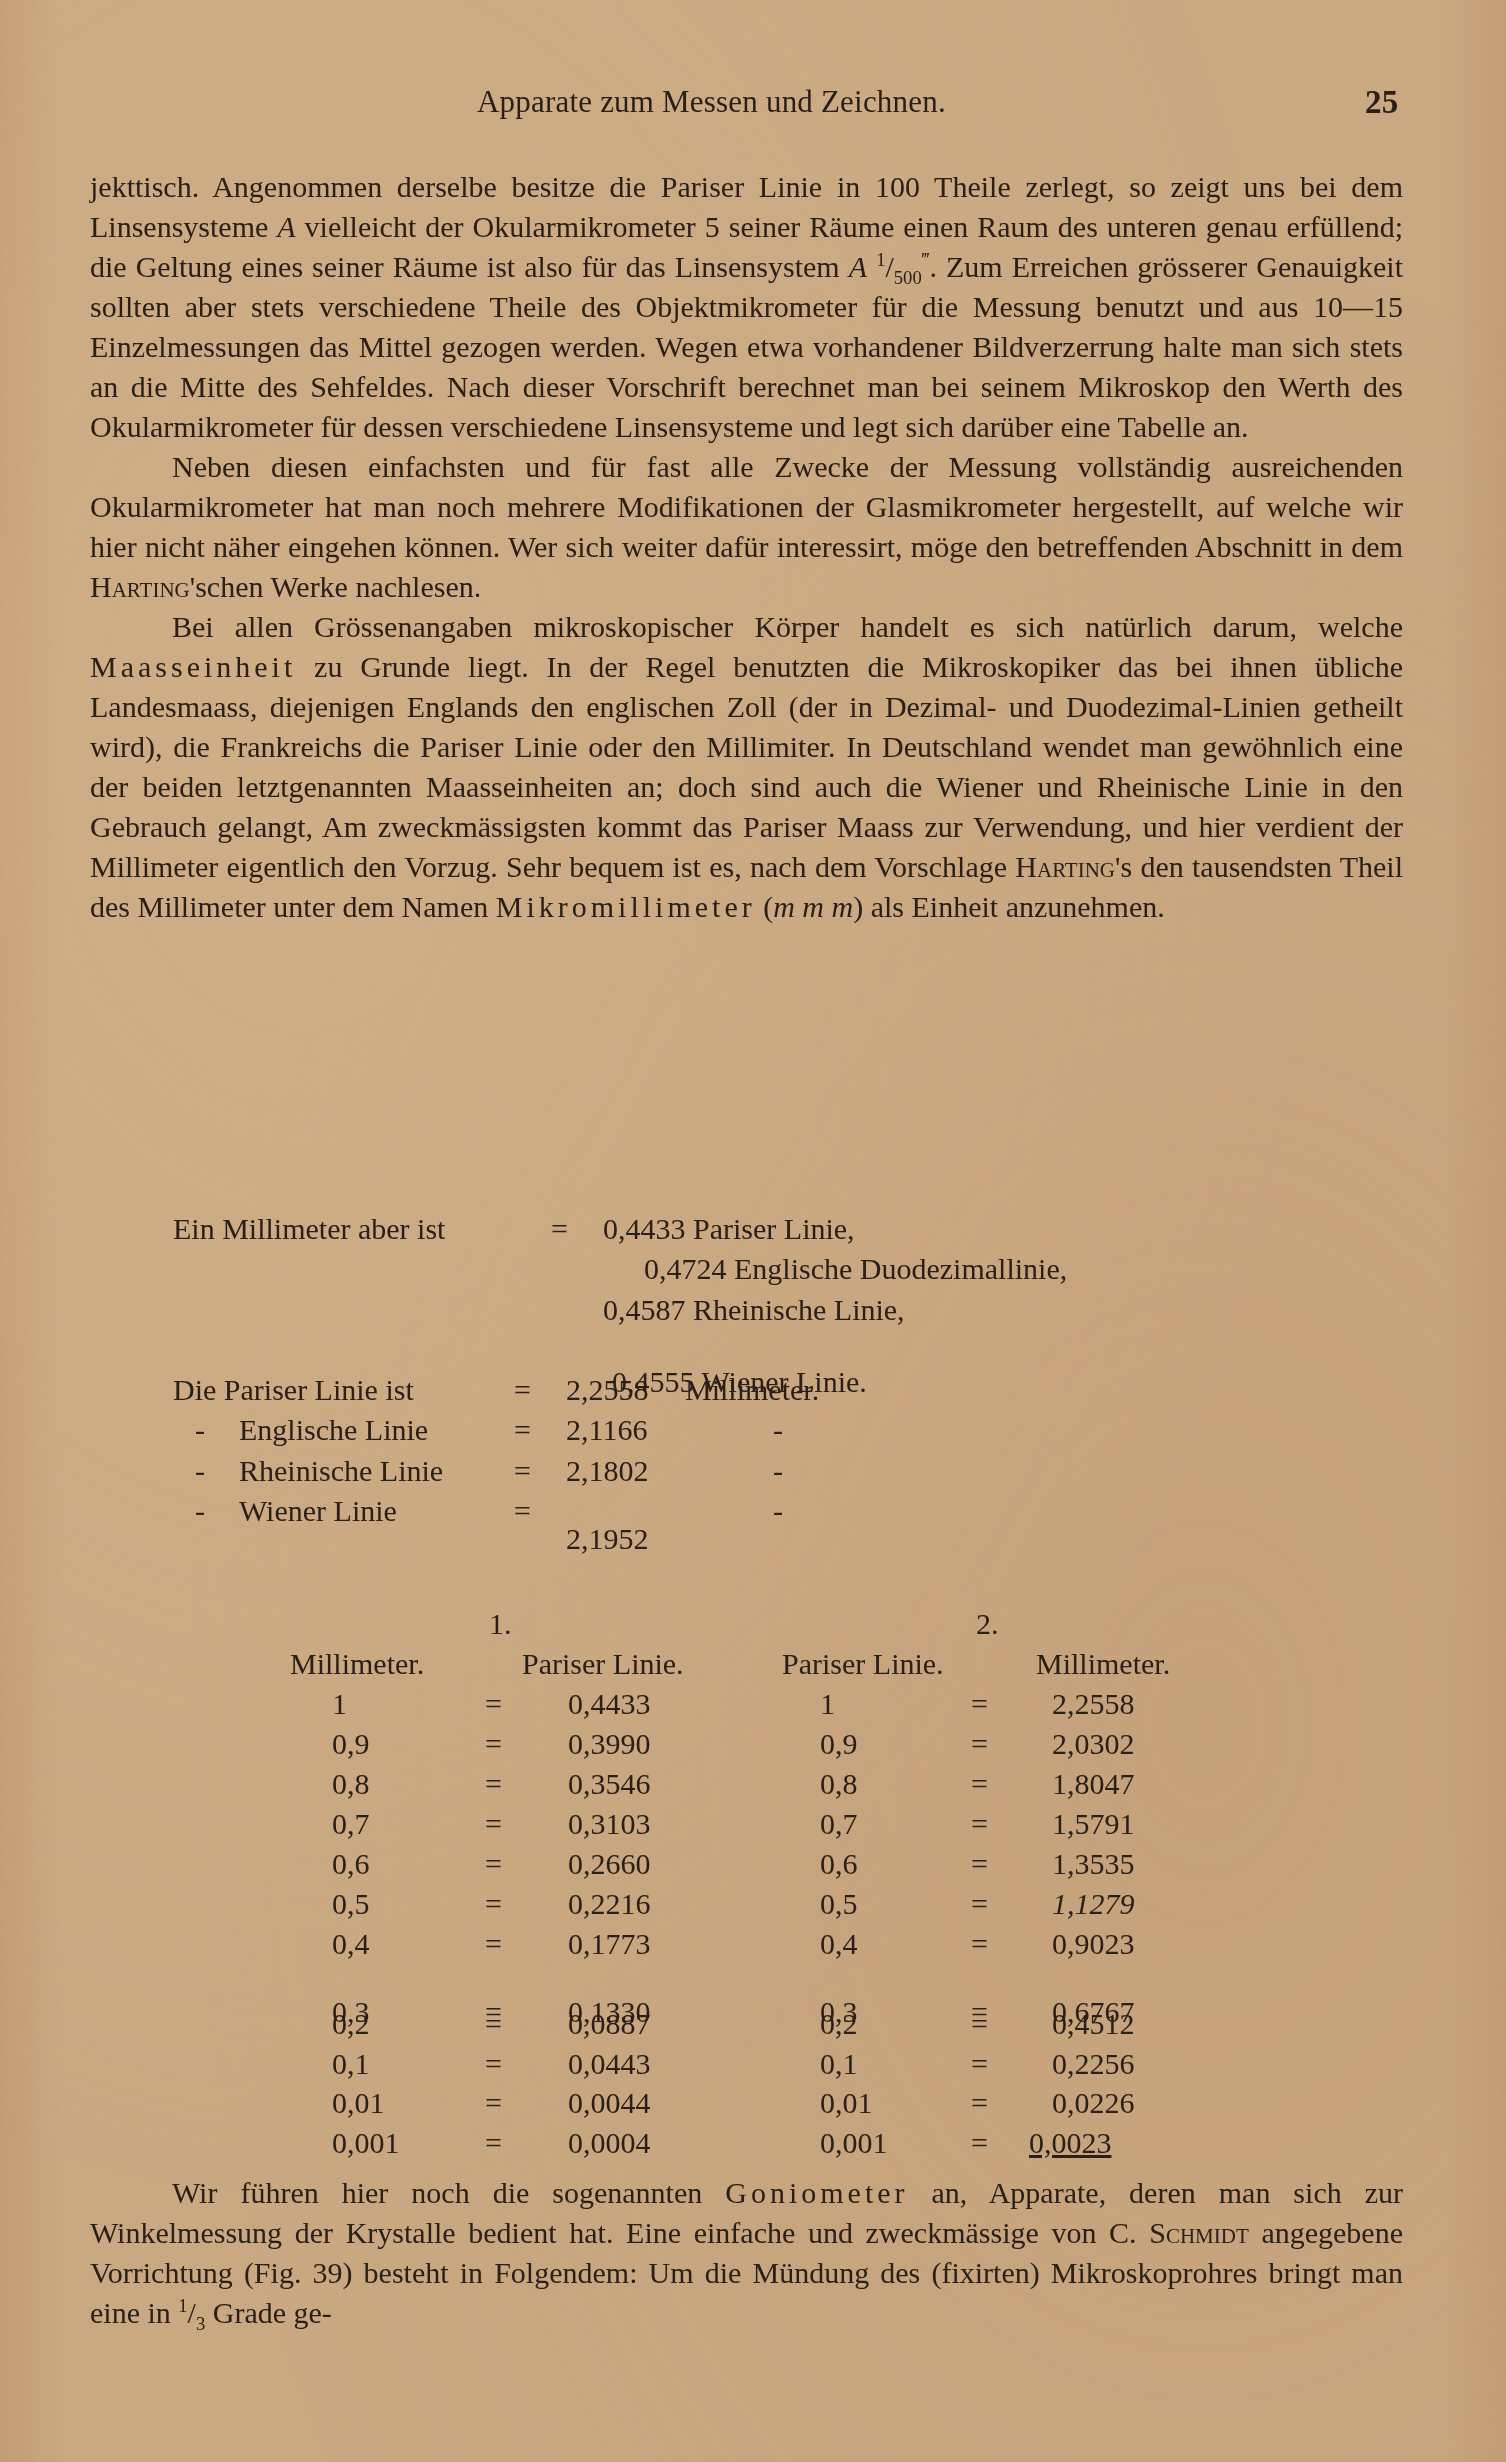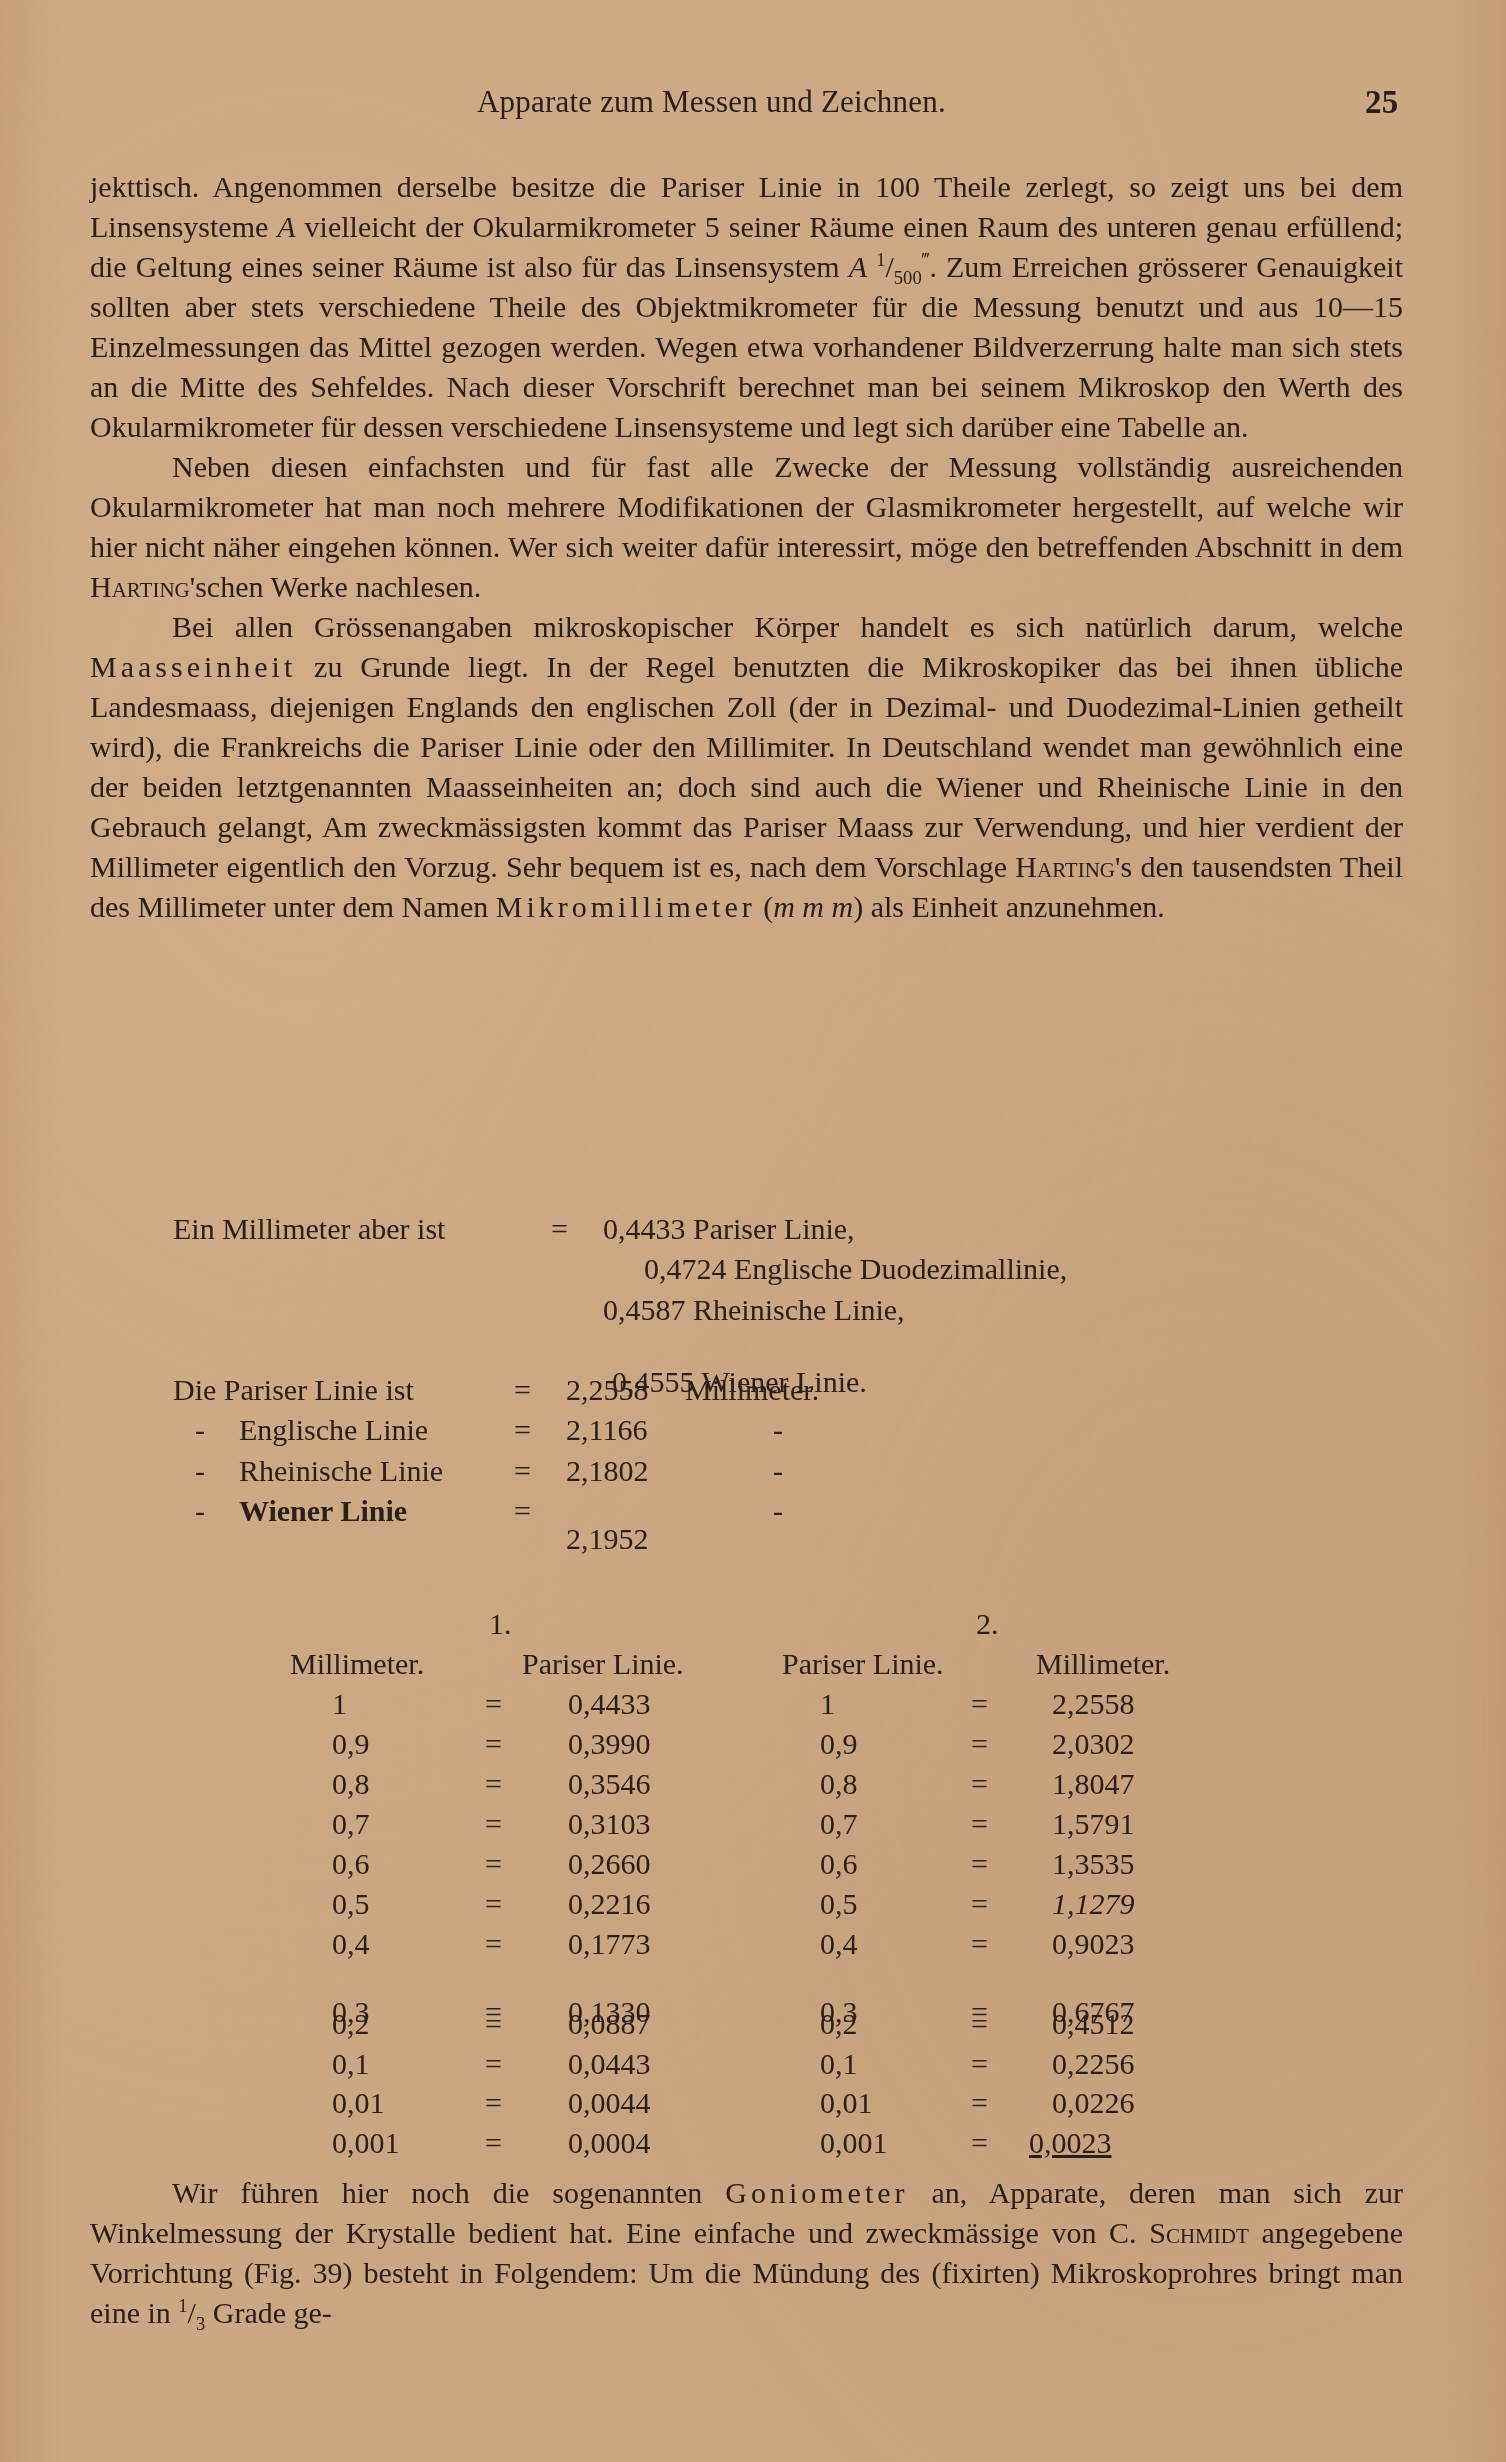--- a/index.html
+++ b/index.html
@@ -90,21 +90,21 @@
     <div class="eq-row" style="left:566px; top:40px;">2,1166</div>
     <div class="eq-row" style="left:773px; top:40px;">-</div>
 
     <div class="eq-row" style="left:195px; top:81px;">-</div>
     <div class="eq-row" style="left:239px; top:81px;">Rheinische Linie</div>
     <div class="eq-row" style="left:514px; top:81px;">=</div>
     <div class="eq-row" style="left:566px; top:81px;">2,1802</div>
     <div class="eq-row" style="left:773px; top:81px;">-</div>
 
     <div class="eq-row" style="left:195px; top:121px;">-</div>
-    <div class="eq-row" style="left:239px; top:121px;font-weight:bold;">Wiener Linie</div>
+    <div class="eq-row" style="left:239px; top:121px;">Wiener Linie</div>
     <div class="eq-row" style="left:514px; top:121px;">=</div>
     <div class="eq-row" style="left:566px; top:121px;margin-top:28px;">2,1952</div>
     <div class="eq-row" style="left:773px; top:121px;">-</div>
   </div>
 
 
   <div class="table-block">
     <div class="grp" style="left:489px;">1.</div>
     <div class="grp" style="left:976px;">2.</div>
     <div class="hdr" style="left:290px;">Millimeter.</div>

